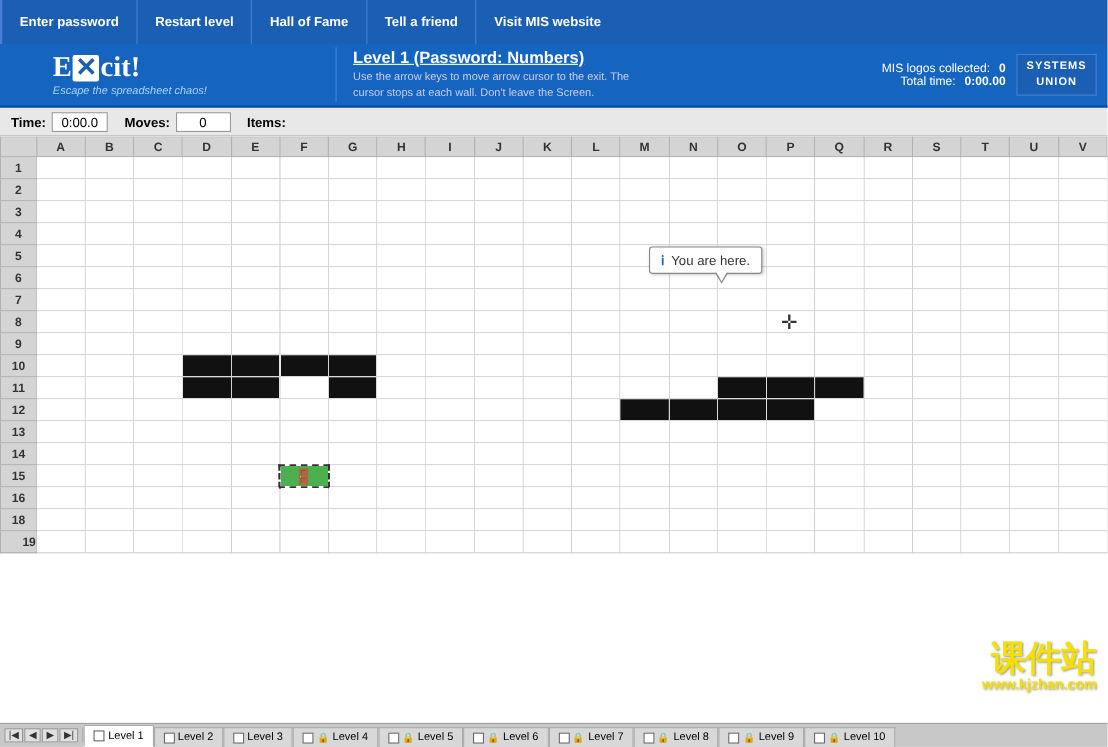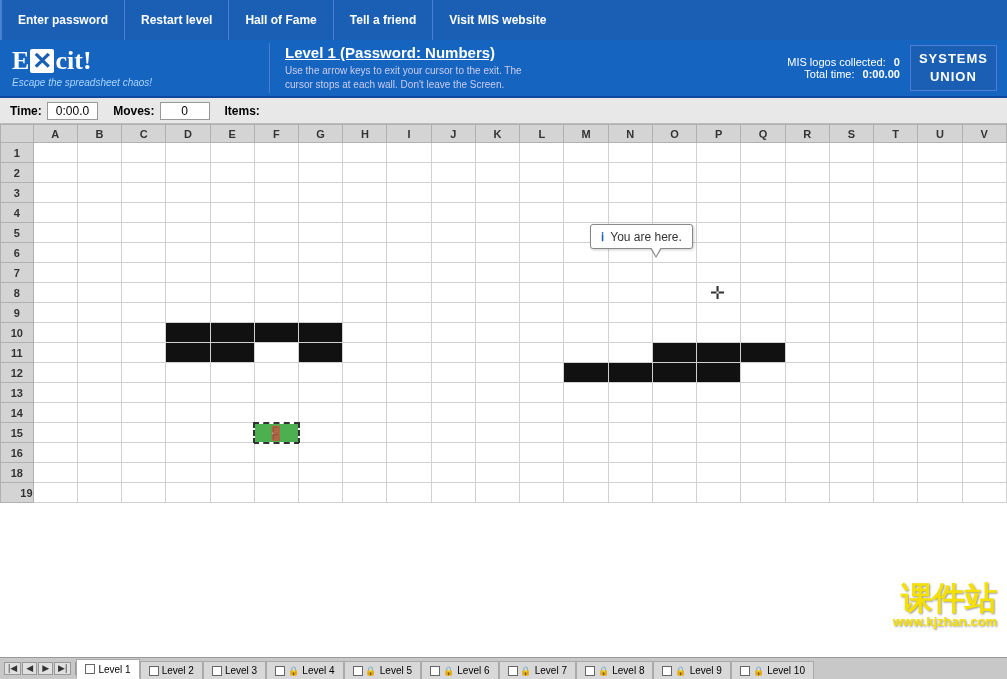--- a/index.html
+++ b/index.html
@@ -14,44 +14,44 @@
     <div style="display:flex; align-items:stretch; flex:1; border-left:2px solid #4a7fd4;">
       <button style="color:#fff; font-size:12px; font-weight:bold; padding:0 16px; cursor:pointer; border:none; background:transparent; border-right:1px solid #4a7fd4; white-space:nowrap;">Enter password</button>
       <button style="color:#fff; font-size:12px; font-weight:bold; padding:0 16px; cursor:pointer; border:none; background:transparent; border-right:1px solid #4a7fd4; white-space:nowrap;">Restart level</button>
       <button style="color:#fff; font-size:12px; font-weight:bold; padding:0 16px; cursor:pointer; border:none; background:transparent; border-right:1px solid #4a7fd4; white-space:nowrap;">Hall of Fame</button>
       <button style="color:#fff; font-size:12px; font-weight:bold; padding:0 16px; cursor:pointer; border:none; background:transparent; border-right:1px solid #4a7fd4; white-space:nowrap;">Tell a friend</button>
       <button style="color:#fff; font-size:12px; font-weight:bold; padding:0 16px; cursor:pointer; border:none; background:transparent; white-space:nowrap;">Visit MIS website</button>
     </div>
   </div>
 
   <div style="background:#1565c0; display:flex; align-items:center; height:58px; border-bottom:2px solid #0d47a1;">
-    <div style="display:flex; flex-direction:column; align-items:flex-start; padding:5px 12px; min-width:270px; border-right:1px solid #4a7fd4;">
+    <div style="display:flex; flex-direction:column; align-items:flex-start; padding:5px 12px; min-width:270px; border-right:1px solid #4a7fd4;margin-left:36px;">
       <div style="font-size:26px; font-weight:bold; color:#fff; font-family:Georgia, serif; line-height:1;">
         E<span style="display:inline-block; background:#fff; color:#1a5fb4; padding:0 2px; margin:0 1px; border-radius:2px; font-size:24px;">✕</span>cit!
       </div>
       <div style="color:#aad4ff; font-size:10px; font-style:italic; margin-top:3px;">Escape the spreadsheet chaos!</div>
     </div>
     <div style="flex:1; padding:5px 15px;">
       <div style="font-size:15px; font-weight:bold; color:#fff;text-decoration:underline;">Level 1 (Password: Numbers)</div>
       <div style="font-size:10px; color:#cce; margin-top:3px; line-height:1.4;">
-        <span>Use the arrow keys to exit your cursor to the exit. The</span><br>
+        <span>Use the arrow keys to move arrow cursor to the exit. The</span><br>
         <span>cursor stops at each wall. Don't leave the Screen.</span>
       </div>
     </div>
     <div style="display:flex; flex-direction:column; align-items:flex-end; padding:5px 10px; color:#fff; font-size:11px;">
       <div>
         <span>MIS logos collected:</span>
         <span style="margin-left:5px; font-weight:bold;">0</span>
       </div>
       <div>
         <span>Total time:</span>
         <span style="margin-left:5px; font-weight:bold;">0:00.00</span>
       </div>
     </div>
-    <div style="background:#1a5fb4; border:1px solid #4a7fd4; padding:4px 8px; margin-right:10px; color:#fff; font-size:13px; font-weight:bold; letter-spacing:1px; text-align:center; line-height:1.4;">
+    <div style="background:#1a5fb4; border:1px solid #4a7fd4; padding:4px 8px; margin-right:10px; color:#fff; font-size:10px; font-weight:bold; letter-spacing:1px; text-align:center; line-height:1.4;">
       <div>SYSTEMS</div>
       <div>UNION</div>
     </div>
   </div>
 
   <div style="background:#e8e8e8; border-bottom:1px solid #bbb; display:flex; align-items:center; height:26px; padding:0 10px; gap:15px; font-size:12px;">
     <div style="display:flex; align-items:center; gap:5px;">
       <span style="font-weight:bold;">Time:</span>
       <span style="background:#fff; border:1px solid #999; padding:1px 8px; min-width:50px; text-align:center; font-size:12px;">0:00.0</span>
     </div>

